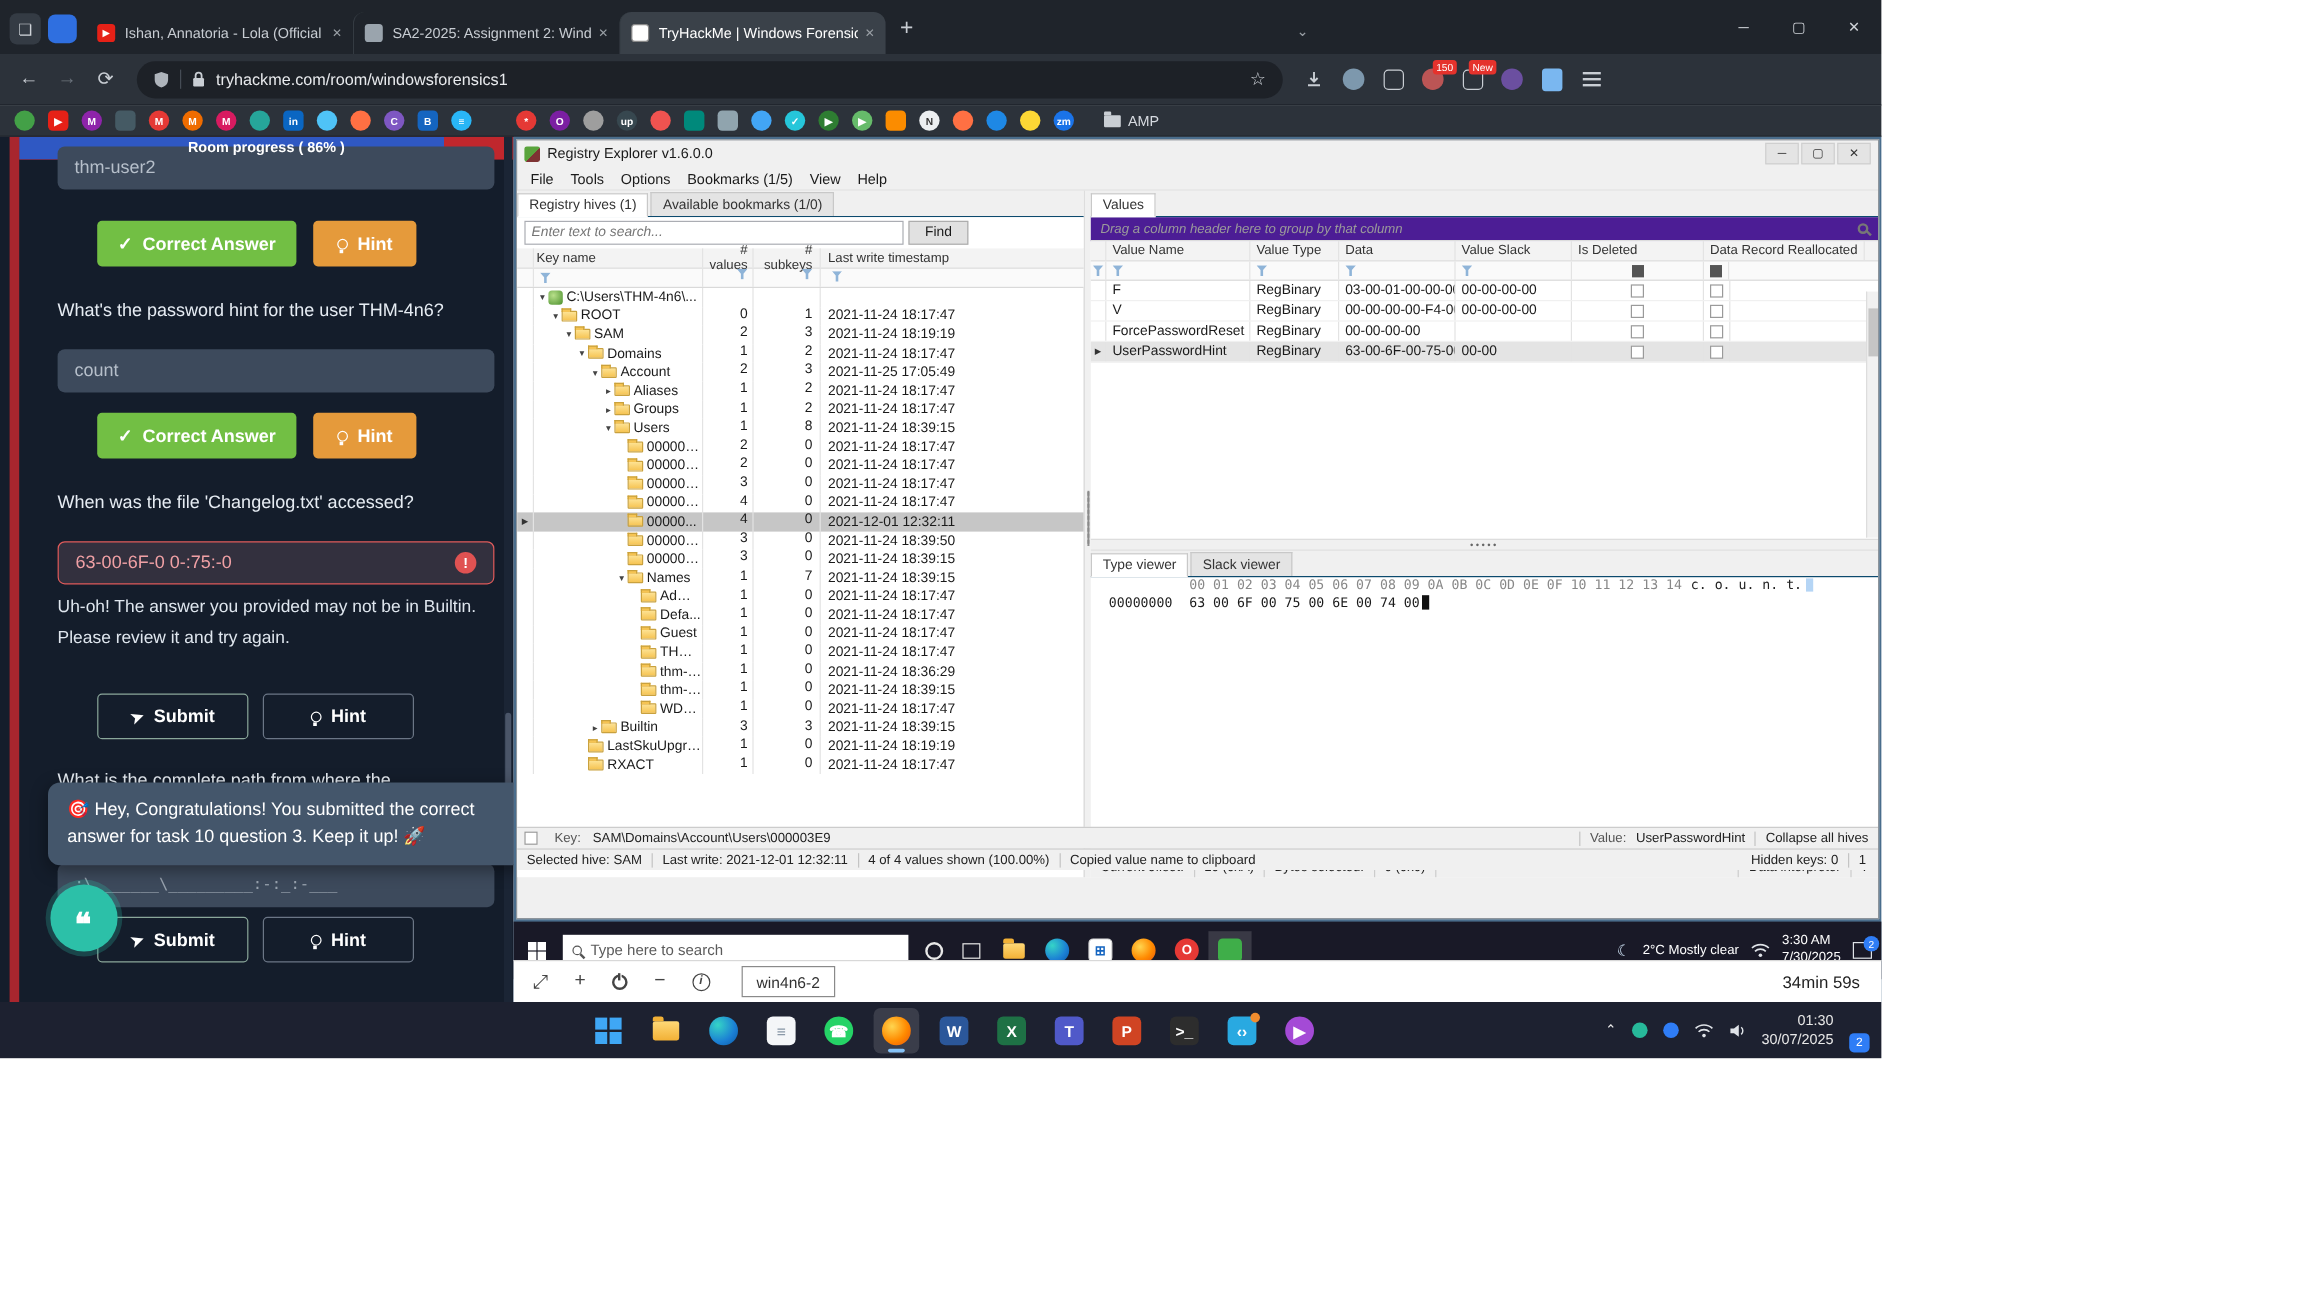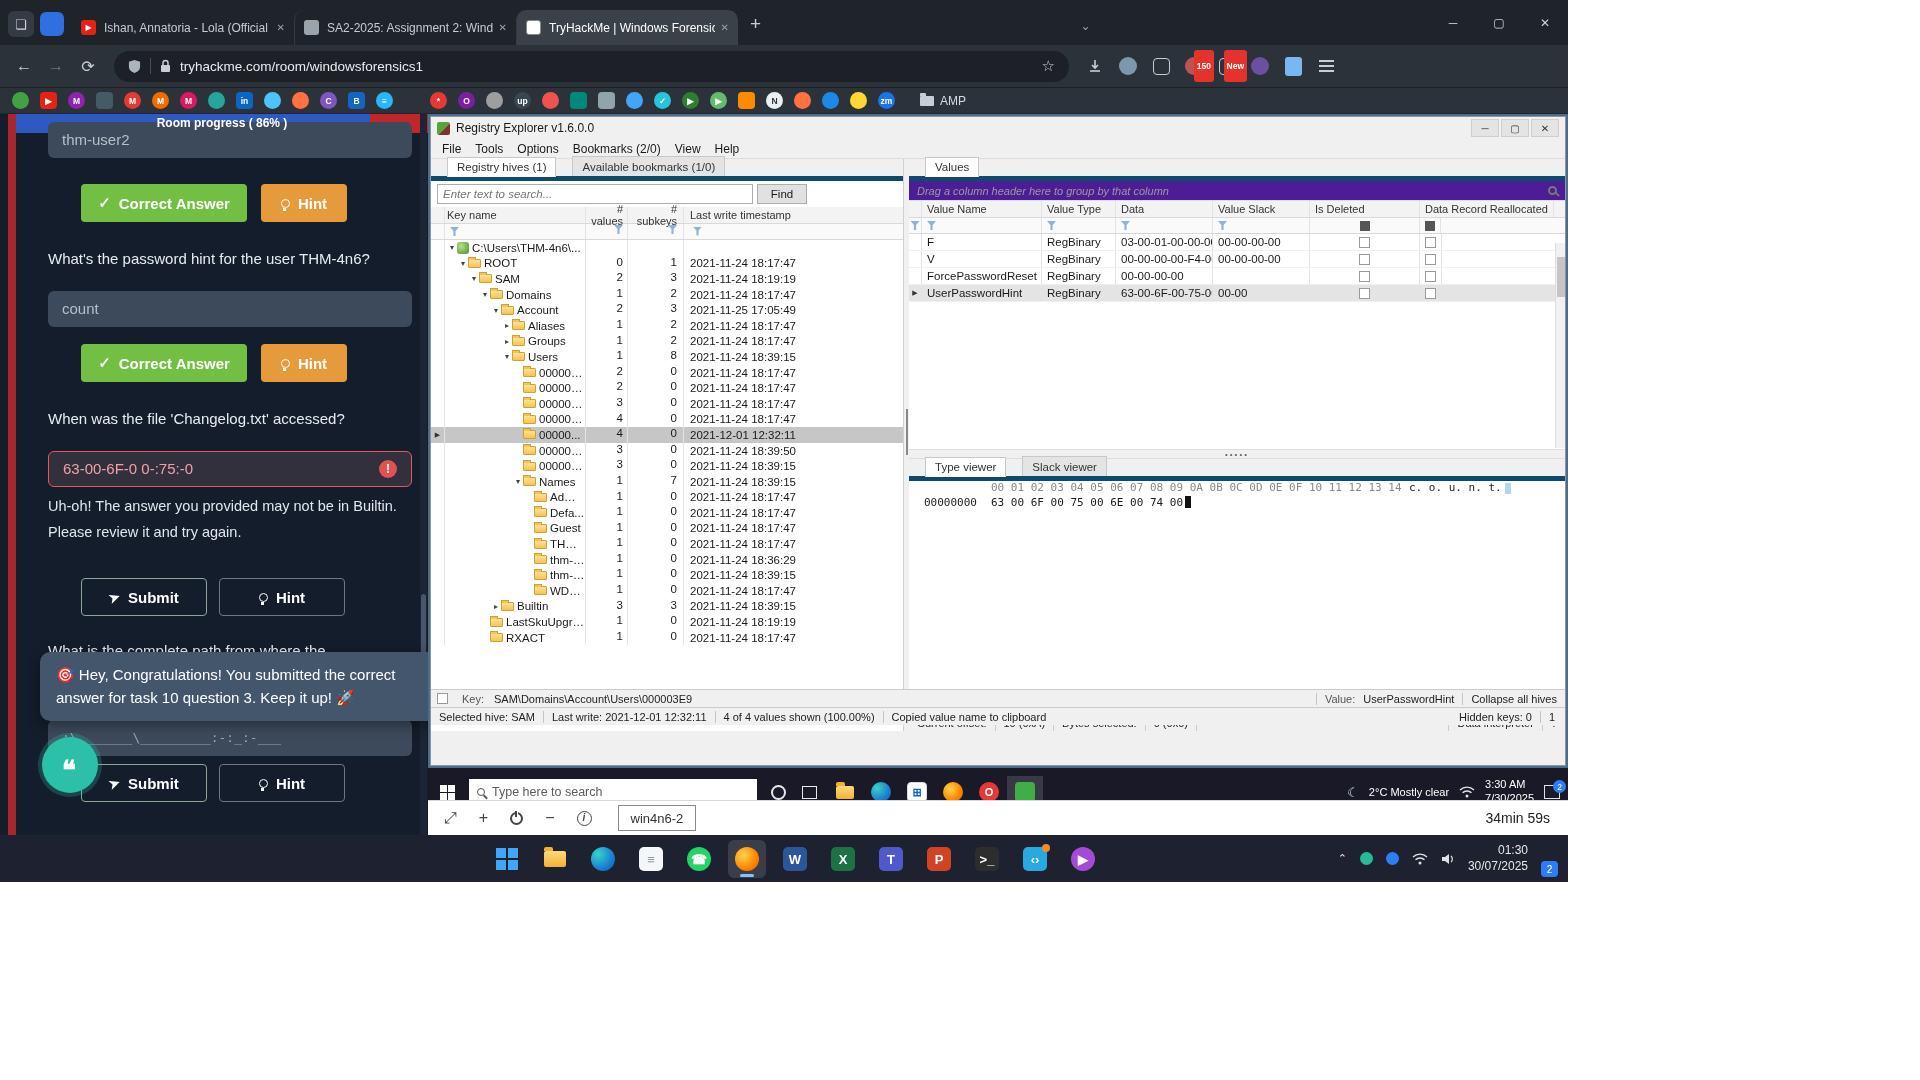--- a/index.html
+++ b/index.html
@@ -24,21 +24,21 @@
 .navbtn{width:32px;height:32px;border-radius:50%;color:#c9ced4;font-size:16px;display:flex;align-items:center;justify-content:center;flex:none}
 .navbtn.dim{color:#6d757e}
 .urlpill{height:31px;background:#1d2127;border-radius:16px;width:955px;margin:0 10px;display:flex;align-items:center;padding:0 14px;color:#e8eaed;font-size:13.5px;gap:9px}
 .urlsep{width:1px;height:16px;background:#454c55}
 .urltext{flex:1;white-space:nowrap;overflow:hidden}
 .star{color:#c9ced4;font-size:15px}
 .tbicons{display:flex;align-items:center;gap:9px;margin-left:4px}
 .tbi{width:24px;height:24px;display:flex;align-items:center;justify-content:center;position:relative;color:#c9ced4}
 .sqi{width:17px;height:17px;border:1.6px solid #c9ced4;border-radius:4px}
 .cir{width:18px;height:18px;border-radius:50%;background:#7d98ad}
-.pill{position:absolute;top:-4px;right:-8px;background:#e5322c;color:#fff;font-size:8.5px;font-weight:bold;padding:11px 3px;border-radius:3px;line-height:1.2}
+.pill{position:absolute;top:-4px;right:-8px;background:#e5322c;color:#fff;font-size:8.5px;font-weight:normal;padding:1px 3px;border-radius:3px;line-height:1.2}
 .bluefile{width:17px;height:19px;background:#7ab7f0;border-radius:3px}
 .hamb{display:flex;flex-direction:column;gap:3px}.hamb i{display:block;width:15px;height:2px;background:#c9ced4}
 .bookmarks{position:absolute;left:0;top:88px;width:1568px;height:26px;background:#2c323a;display:flex;align-items:center;padding-left:12px;gap:11px;border-bottom:1px solid #20252b}
 .bm{width:17px;height:17px;border-radius:50%;font-size:8.5px;font-weight:bold;color:#fff;display:flex;align-items:center;justify-content:center;flex:none}
 .bmfolder{display:flex;align-items:center;gap:6px;color:#d6dae0;font-size:12px;margin-left:14px}
 .minifold{width:14px;height:10px;background:#c9ced4;border-radius:1px;position:relative}
 .minifold::before{content:"";position:absolute;top:-3px;left:0;width:6px;height:3px;background:#c9ced4;border-radius:1px 1px 0 0}
 
 .thm{position:absolute;left:0;top:114px;width:428px;height:721px;background:#141d2b;color:#e6ecf3;overflow:hidden}
 .redstrip{position:absolute;left:8px;top:0;width:8px;height:100%;background:#a8262e}
@@ -72,21 +72,21 @@
 .retitle .t{font-size:12px}
 .rebtns{margin-left:auto;display:flex;gap:2px}
 .rebtn{width:28px;height:18px;display:flex;align-items:center;justify-content:center;font-size:10px;color:#333;background:#e4e4e4;border:1px solid #cfcfcf}
 .remenu{height:20px;display:flex;align-items:center;padding:0 4px;border-bottom:1px solid #dcdcdc}
 .mi{padding:0 7px;font-size:12px}
 .remain{position:absolute;left:0;top:42px;width:1134px;height:572px;background:#fff}
 .lpane{position:absolute;left:0;top:0;width:473px;height:572px;border-right:1px solid #d0d0d0}
 .rpane{position:absolute;left:478px;top:0;width:656px;height:572px}
 .vsplit{position:absolute;left:473px;top:0;width:5px;height:572px;background:#f0f0f0}
 .vsplit::after{content:"";position:absolute;left:1.5px;top:250px;width:2px;height:46px;background-image:radial-gradient(#8a8a8a 1px,transparent 1.2px);background-size:2px 5px}
-.ptabs{height:22px;background:#f0f0f0;display:flex;align-items:flex-end;padding-left:16px;gap:16px;border-bottom:5px solid #0c4a6e}
+.ptabs{height:22px;background:#f0f0f0;display:flex;align-items:flex-end;padding-left:0;gap:2px;border-bottom:1px solid #0c4a6e}
 .ptab{height:20px;padding:0 9px;font-size:11.5px;display:flex;align-items:center;background:#e4e4e4;border:1px solid #c8c8c8;border-bottom:none;color:#333}
 .ptab.active{background:#fff;border-bottom:1px solid #fff;margin-bottom:-1px}
 .searchrow{height:26px;display:flex;align-items:center;padding:0 6px;gap:4px;background:#fff}
 .searchrow input{width:316px;height:20px;border:1px solid #abadb3;font-size:11.5px;font-style:italic;padding:0 5px;color:#555;font-family:"Liberation Sans",sans-serif}
 .findbtn{width:50px;height:20px;background:#e1e1e1;border:1px solid #adadad;font-size:11.5px;display:flex;align-items:center;justify-content:center}
 .gridhead,.gridfilter{display:flex;align-items:center;background:#f3f3f3;border-bottom:1px solid #d9d9d9}
 .gridhead{height:17px;font-size:11px;color:#333}
 .gridfilter{height:16px;background:#fafafa}
 .tgut{width:14px;align-self:stretch;border-right:1px solid #e3e3e3;flex:none;display:flex;align-items:center;justify-content:center;font-size:7px;color:#333}
 .tname{width:141px;flex:none;display:flex;align-items:center;overflow:hidden;padding-left:2px;border-right:1px solid #e3e3e3;align-self:stretch}
@@ -380,21 +380,21 @@
         <span class="rebtns">
           <span class="rebtn">─</span>
           <span class="rebtn">▢</span>
           <span class="rebtn">✕</span>
         </span>
       </div>
       <div class="remenu">
           <span class="mi">File</span>
           <span class="mi">Tools</span>
           <span class="mi">Options</span>
-          <span class="mi">Bookmarks (2/0)</span>
+          <span class="mi">Bookmarks (1/5)</span>
           <span class="mi">View</span>
           <span class="mi">Help</span>
         </div>
 
       <div class="remain">
 
         <div class="lpane">
           <div class="ptabs">
               <span class="ptab active">Registry hives (1)</span>
               <span class="ptab">Available bookmarks (1/0)</span>

